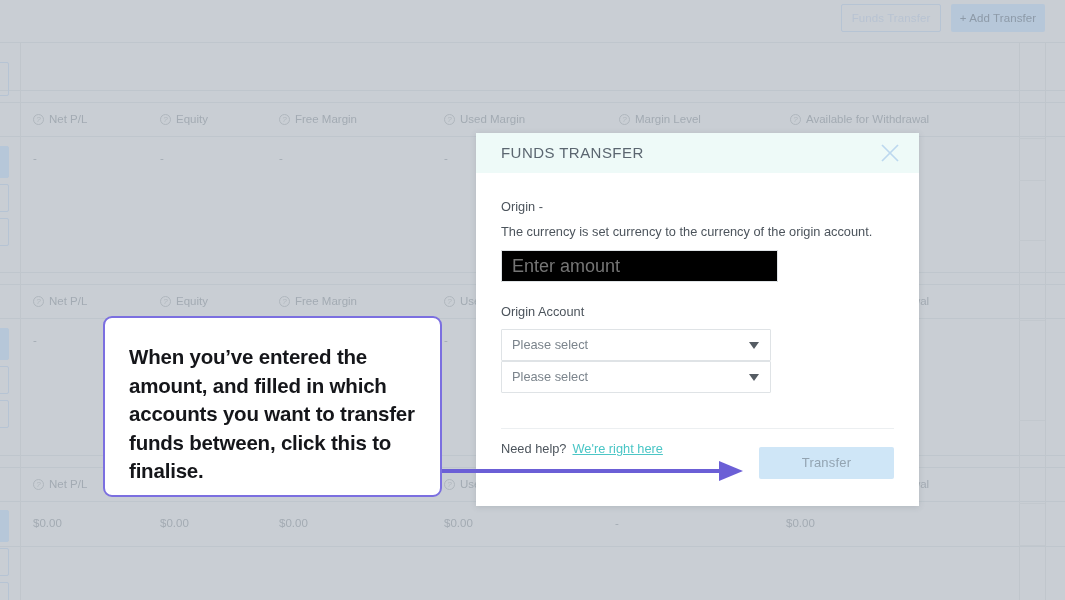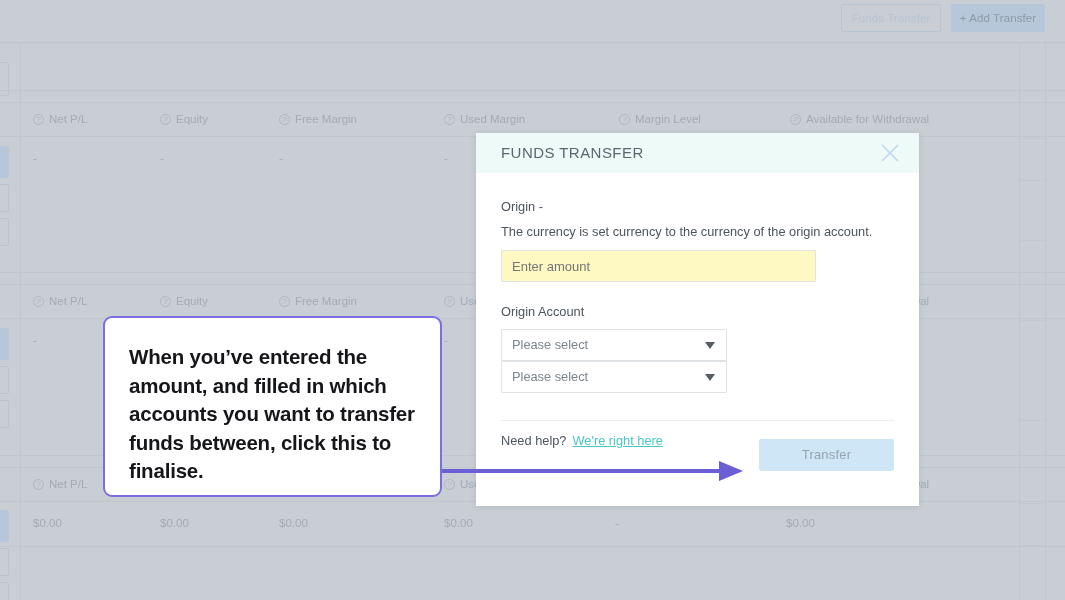--- a/index.html
+++ b/index.html
@@ -113,51 +113,51 @@
   #modal-close svg { display: block; }
 
   #modal-body { padding: 26px 25px 0 25px; position: relative; }
   .field-label {
     font-size: 12.8px; color: #4c545c; margin-bottom: 10px;
   }
   .field-note {
     font-size: 12.8px; color: #4c545c; margin-bottom: 11px;
   }
   .text-input {
-    width: 315px; height: 32px;
+    width: 277px; height: 32px;
     border: 1px solid #dfe3e6;
-    background: #fef9c3;
-    font-size: 13px;
+    background: #000000;
+    font-size: 18px;
     color: #7b848c;
     padding: 0 10px;
     line-height: 30px;
     border-radius: 1px;
   }
   .select-box {
     position: relative;
-    width: 226px; height: 32px;
+    width: 270px; height: 32px;
     border: 1px solid #dfe3e6;
     background: #fff;
     border-radius: 1px;
   }
   .select-value {
     position: absolute; left: 10px; top: 0; line-height: 30px;
     font-size: 12.8px; color: #7b848c;
   }
   .select-caret {
     position: absolute; right: 11px; top: 12px;
     width: 0; height: 0;
     border-left: 5.5px solid transparent;
     border-right: 5.5px solid transparent;
     border-top: 7px solid #555c63;
   }
   .gap-lbl { margin-top: 22px; }
 
   #modal-footer {
-    position: absolute; left: 0; right: 0; bottom: 8px; height: 78px;
+    position: absolute; left: 0; right: 0; bottom: 0; height: 78px;
   }
   #footer-sep {
     position: absolute; left: 25px; right: 25px; top: 0;
     height: 1px; background: #eceff1;
   }
   #need-help {
     position: absolute; left: 25px; top: 13px;
     font-size: 12.8px; color: #4c545c; white-space: nowrap;
   }
   #help-link {

